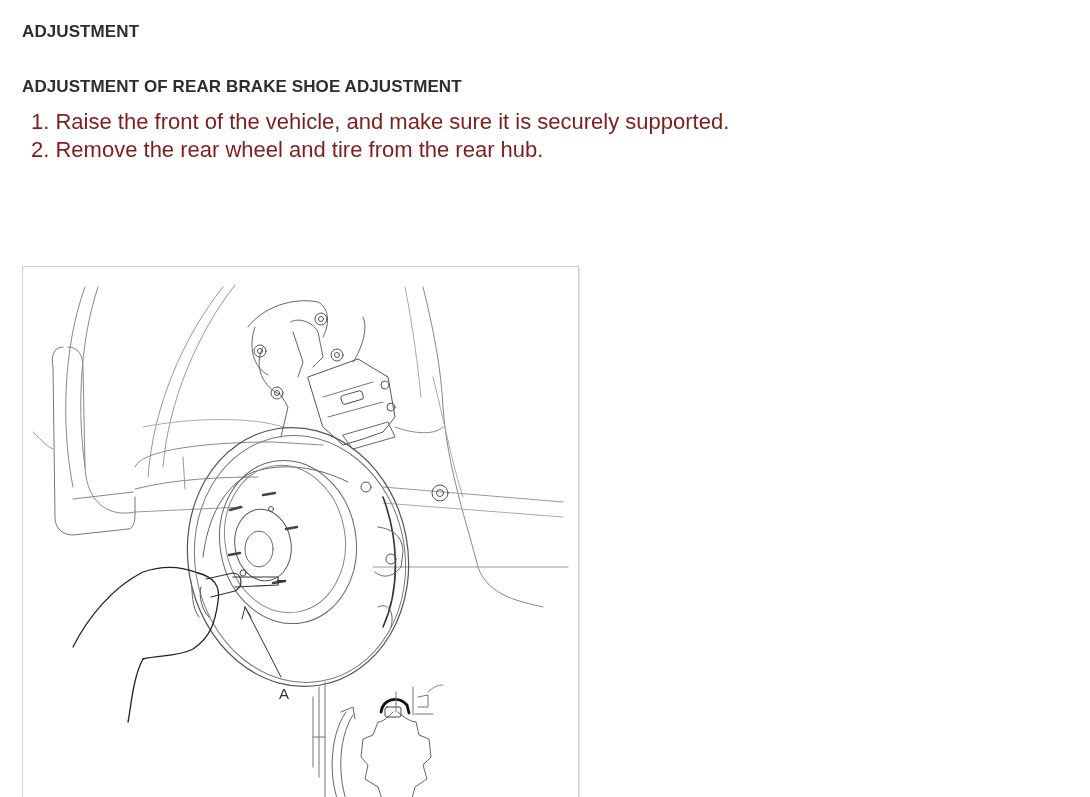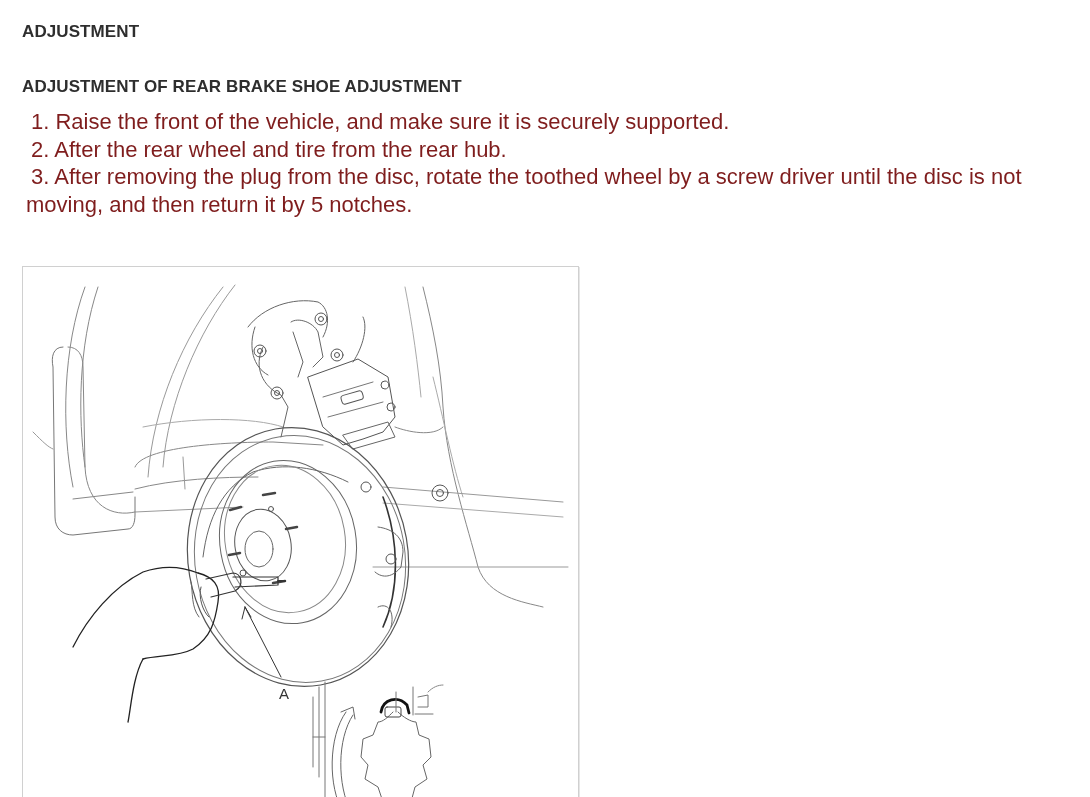--- a/index.html
+++ b/index.html
@@ -64,25 +64,21 @@
 <h1 class="heading" id="h-main">ADJUSTMENT</h1>
 <h2 class="heading" id="h-sub">ADJUSTMENT OF REAR BRAKE SHOE ADJUSTMENT</h2>
 
 <ol class="steps">
   <li>
     <span class="num">1.</span>
     <span>Raise the front of the vehicle, and make sure it is securely supported.</span>
   </li>
   <li>
     <span class="num">2.</span>
-    <span>After the rear wheel and tire from the rear hub.</span>
-  </li>
-  <li>
-    <span class="num">3.</span>
-    <span>After removing the plug from the disc, rotate the toothed wheel by a screw driver until the disc is not moving, and then return it by 5 notches.</span>
+    <span>Remove the rear wheel and tire from the rear hub.</span>
   </li>
 </ol>
 
 <div class="figure">
   <svg width="555" height="545" viewBox="0 0 555 545" fill="none" stroke="#555" stroke-width="1" stroke-linecap="round" stroke-linejoin="round">
 
     <path d="M62 20 C 40 80, 38 160, 50 220" stroke="#888"></path>
     <path d="M75 20 C 55 80, 55 150, 62 200" stroke="#888"></path>
     <path d="M200 20 C 160 70, 130 140, 125 210" stroke="#999"></path>
     <path d="M212 18 C 175 65, 145 135, 140 200" stroke="#999"></path>

